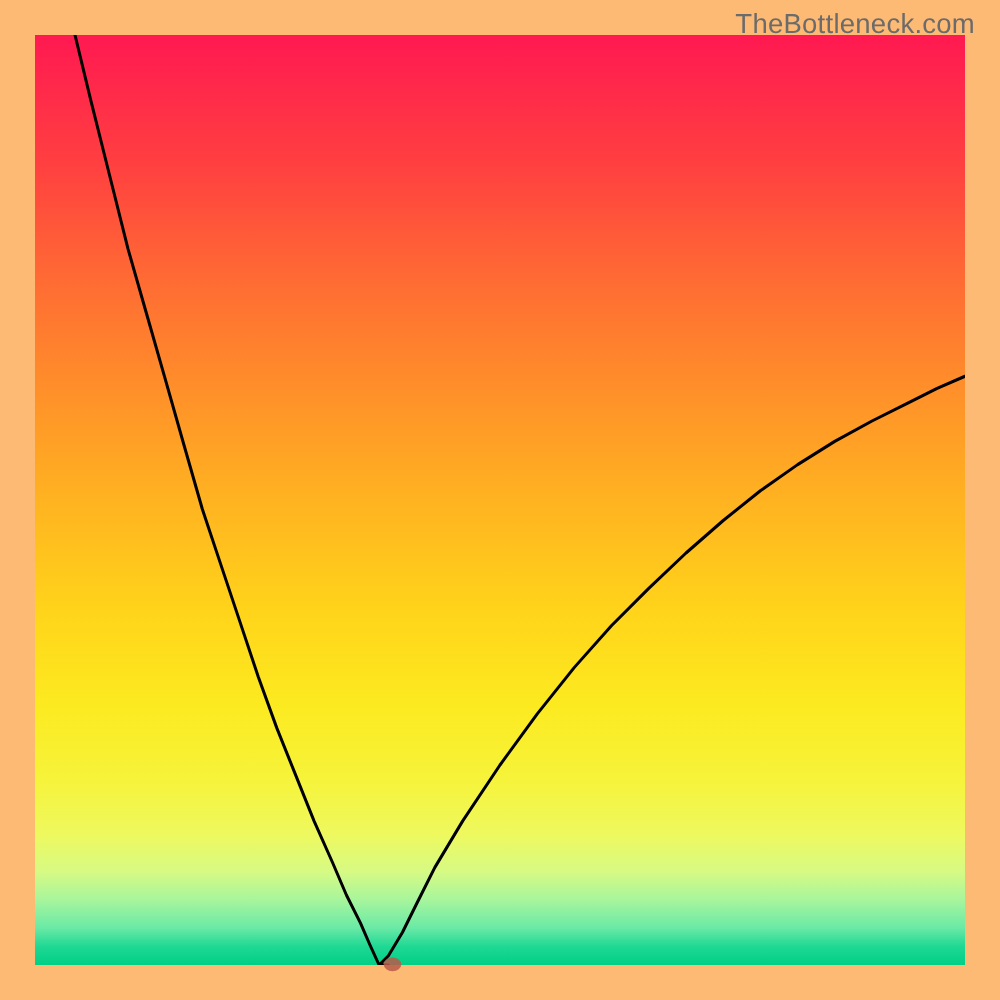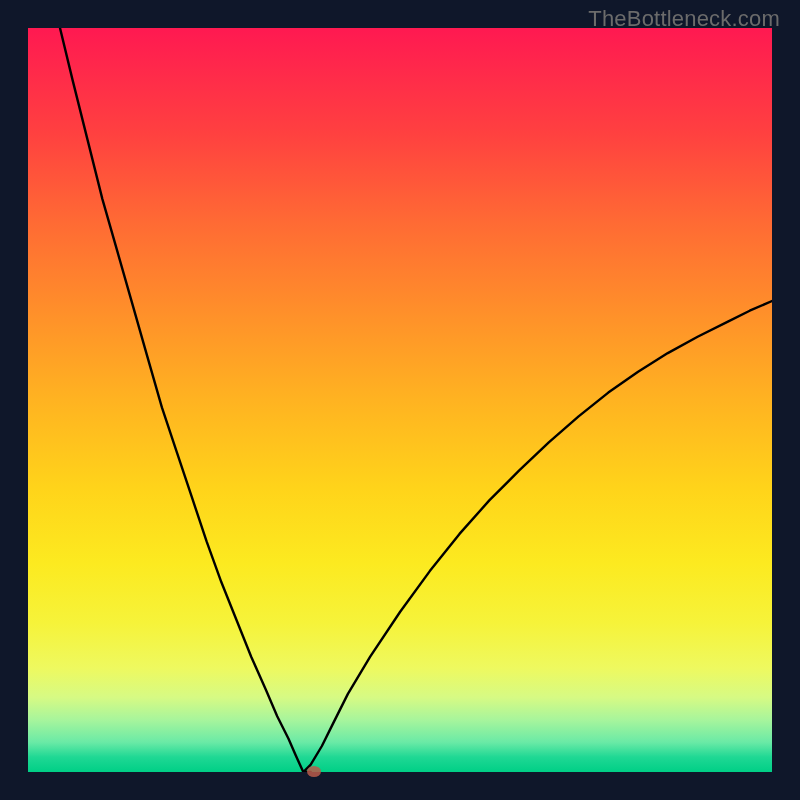--- a/index.html
+++ b/index.html
@@ -8,21 +8,21 @@
     width: 800px;
     height: 800px;
     background: #000;
     overflow: hidden;
     font-family: Arial, Helvetica, sans-serif;
   }
   .frame {
     position: relative;
     width: 800px;
     height: 800px;
-    background: #0f172a;
+    background: #fdba74;
   }
   .watermark {
     position: absolute;
     top: 6px;
     right: 20px;
     color: #6b6b6b;
     font-size: 22px;
     font-weight: 400;
     letter-spacing: 0.2px;
     z-index: 5;

